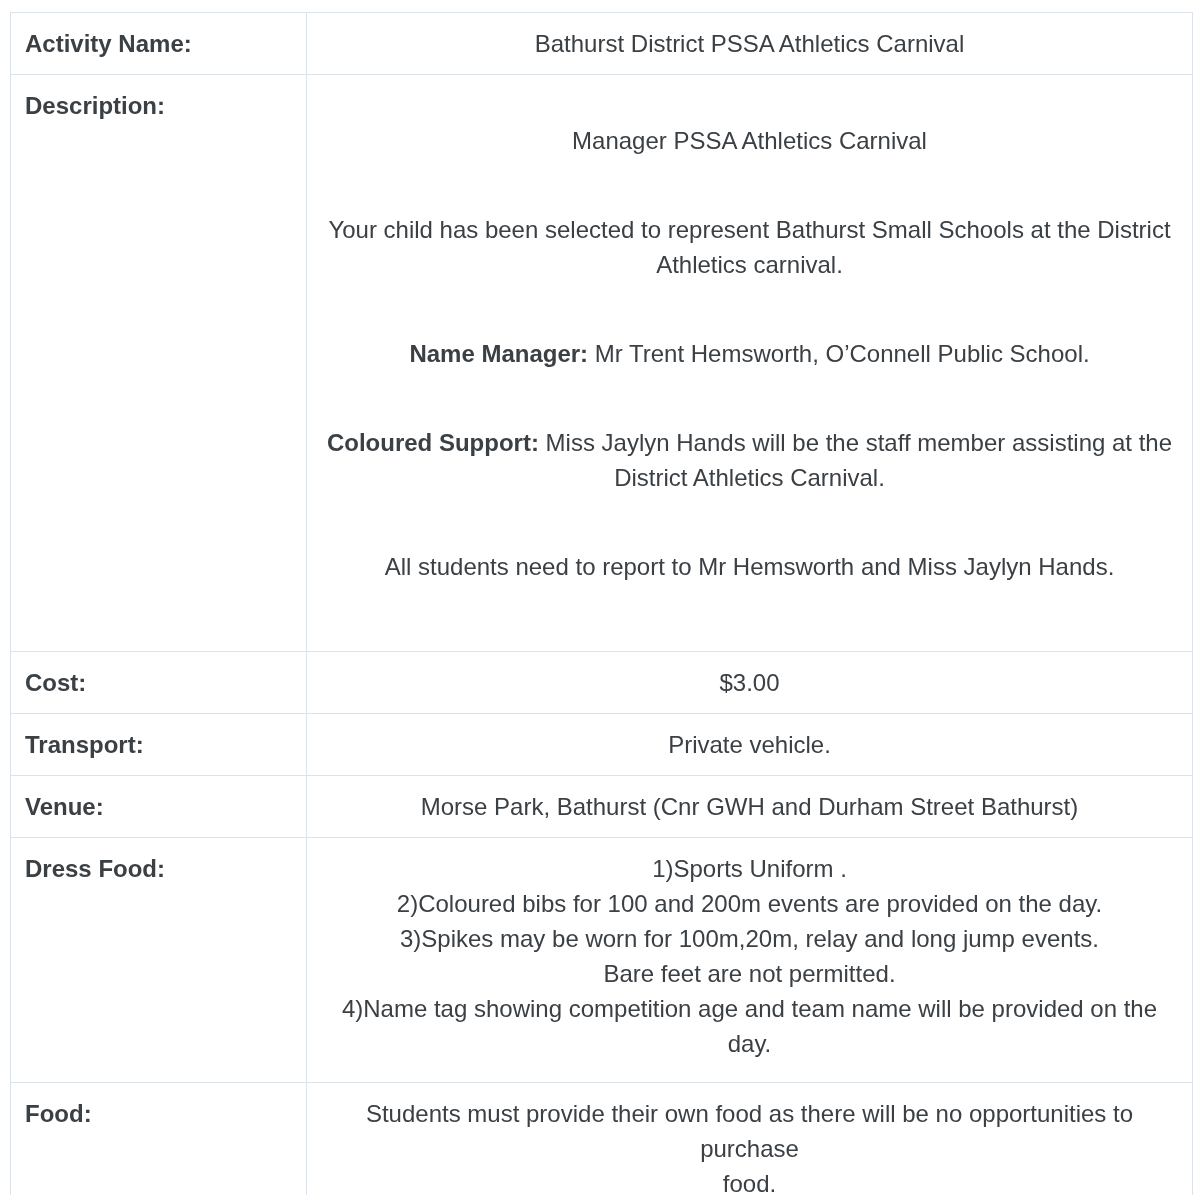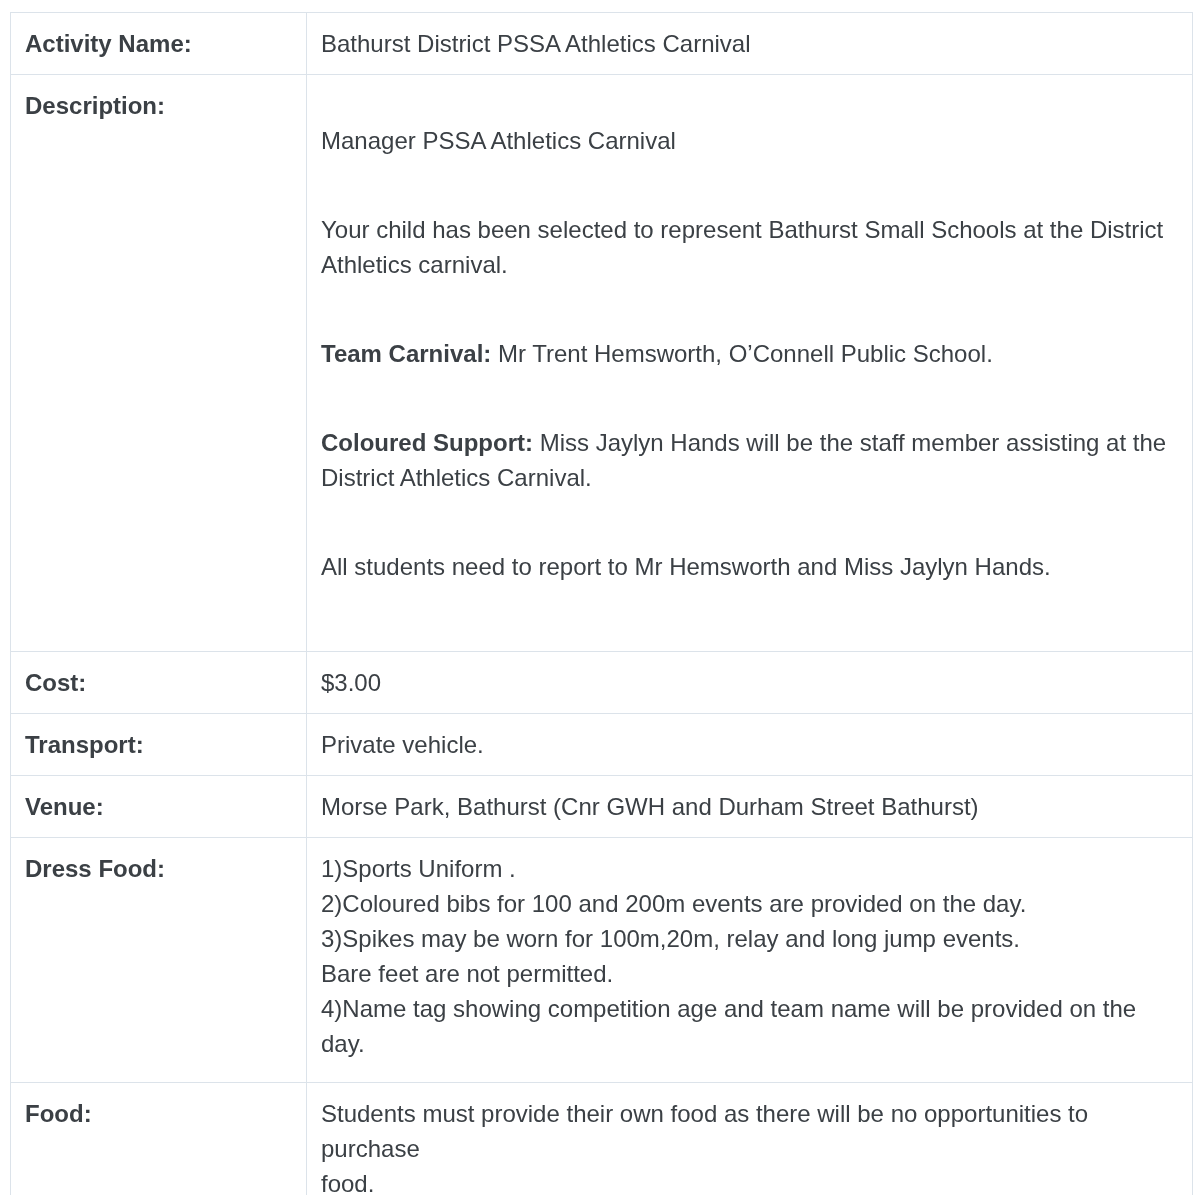--- a/index.html
+++ b/index.html
@@ -36,20 +36,21 @@
     font-size: 24px;
     line-height: 35px;
   }
   td.label-cell {
     font-weight: 700;
     color: var(--text-color);
   }
   td.value-cell {
     white-space: pre-line;
     color: var(--text-color);
+    text-align: center;
   }
   td.value-cell p {
     margin: 0 0 19px 0;
     white-space: pre-line;
   }
   td.value-cell p strong { font-weight: 700; }
   td.pad-extra { padding-bottom: 21px; }
 </style>
 </head>
 <body>
@@ -64,21 +65,21 @@
       <tr>
         <td class="label-cell">Activity Name:</td>
         <td class="value-cell">Bathurst District PSSA Athletics Carnival</td>
       </tr>
       <tr>
         <td class="label-cell">Description:</td>
         <td class="value-cell">
           <p>Manager PSSA Athletics Carnival</p>
           <p>Your child has been selected to represent Bathurst Small Schools at the District
 Athletics carnival.</p>
-          <p><strong>Team Carnival:</strong><span> Mr Trent Hemsworth, O’Connell Public School.</span></p>
+          <p><strong>Name Manager:</strong><span> Mr Trent Hemsworth, O’Connell Public School.</span></p>
           <p><strong>Coloured Support:</strong><span> Miss Jaylyn Hands will be the staff member assisting at the
 District Athletics Carnival.</span></p>
           <p>All students need to report to Mr Hemsworth and Miss Jaylyn Hands.</p>
         </td>
       </tr>
       <tr>
         <td class="label-cell">Cost:</td>
         <td class="value-cell">$3.00</td>
       </tr>
       <tr>

